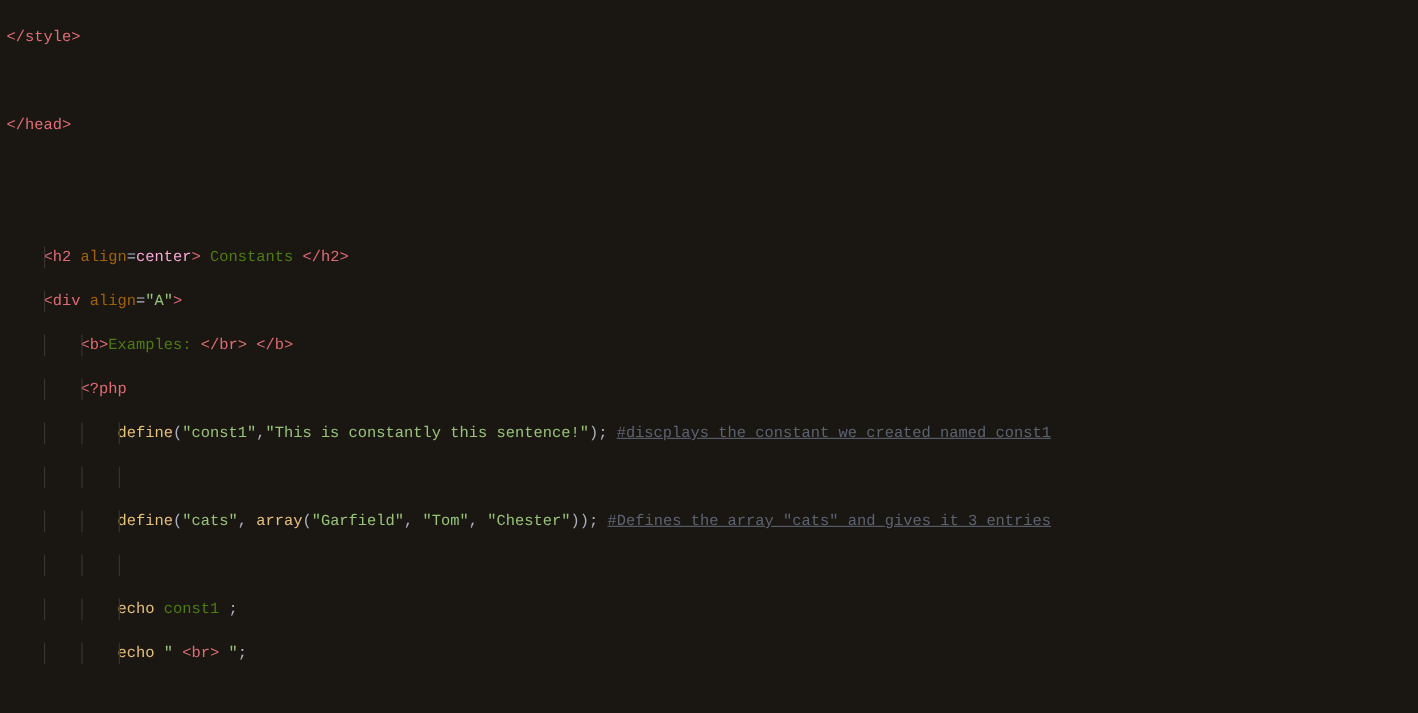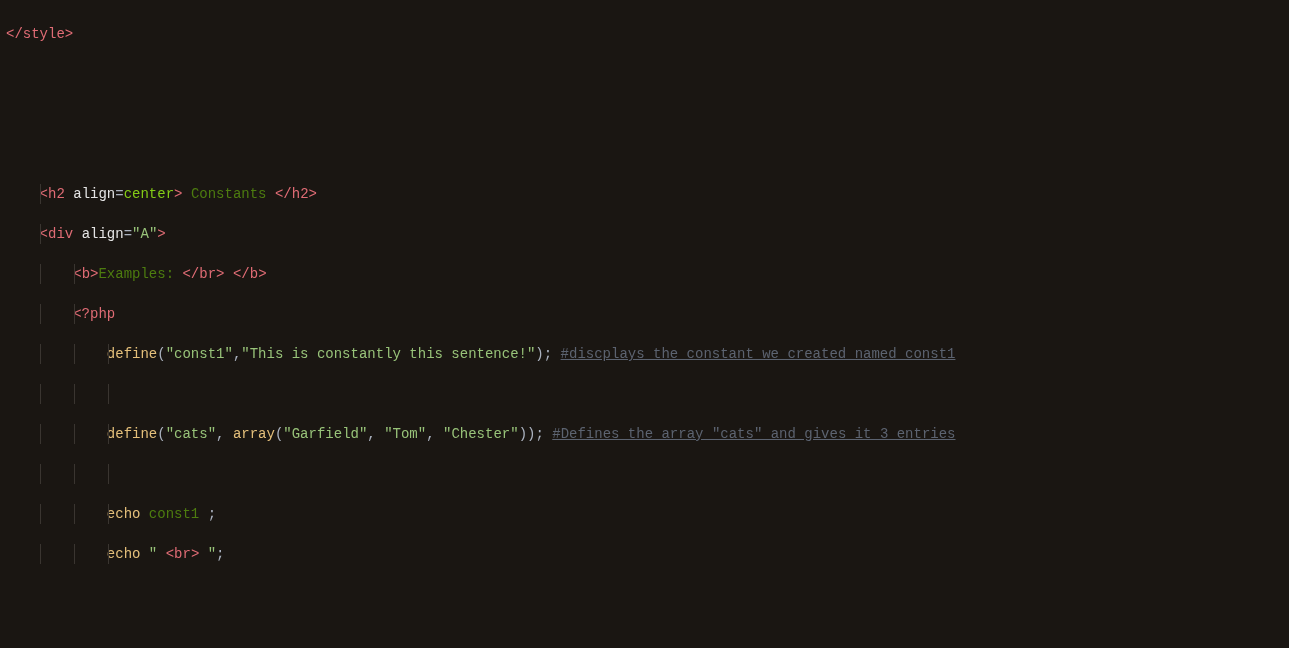--- a/index.html
+++ b/index.html
@@ -23,34 +23,35 @@
     padding-left: 0;
   }
   .indent-guide {
     position: absolute;
     top: 0;
     bottom: 0;
     width: 1px;
     background: #3a3530;
   }
   .tag { color: #e06c75; }
-  .attr-name { color: #e5e5e5; }
-  .attr-value { color: #84cc16; }
+  .attr-name { color: #a16207; }
+  .attr-value { color: #f9a8d4; }
   .string { color: #98c379; }
   .func { color: #e5c07b; }
   .comment { color: #5c6370; text-decoration: underline; }
   .punct { color: #abb2bf; }
   .white { color: #4d7c0f; }
 </style>
 </head>
 <body>
 
 <div class="editor">
 <div class="line"><span class="tag">&lt;/</span><span class="tag">style</span><span class="tag">&gt;</span></div>
 <div class="line"></div>
+<div class="line"><span class="tag">&lt;/</span><span class="tag">head</span><span class="tag">&gt;</span></div>
 <div class="line"></div>
 <div class="line"></div>
 <div class="line"><span class="indent-guide" style="left:34px"></span>    <span class="tag">&lt;</span><span class="tag">h2</span><span> </span><span class="attr-name">align</span><span class="punct">=</span><span class="attr-value">center</span><span class="tag">&gt;</span><span> </span><span class="white">Constants</span><span> </span><span class="tag">&lt;/</span><span class="tag">h2</span><span class="tag">&gt;</span></div>
 <div class="line"><span class="indent-guide" style="left:34px"></span>    <span class="tag">&lt;</span><span class="tag">div</span><span> </span><span class="attr-name">align</span><span class="punct">=</span><span class="string">"</span><span class="string">A</span><span class="string">"</span><span class="tag">&gt;</span></div>
 <div class="line"><span class="indent-guide" style="left:34px"></span><span class="indent-guide" style="left:68px"></span>        <span class="tag">&lt;</span><span class="tag">b</span><span class="tag">&gt;</span><span class="white">Examples:</span><span> </span><span class="tag">&lt;/</span><span class="tag">br</span><span class="tag">&gt;</span><span> </span><span class="tag">&lt;/</span><span class="tag">b</span><span class="tag">&gt;</span></div>
 <div class="line"><span class="indent-guide" style="left:34px"></span><span class="indent-guide" style="left:68px"></span>        <span class="tag">&lt;?</span><span class="tag">php</span></div>
 <div class="line"><span class="indent-guide" style="left:34px"></span><span class="indent-guide" style="left:68px"></span><span class="indent-guide" style="left:102px"></span>            <span class="func">define</span><span class="punct">(</span><span class="string">"</span><span class="string">const1</span><span class="string">"</span><span class="punct">,</span><span class="string">"</span><span class="string">This is constantly this sentence!</span><span class="string">"</span><span class="punct">)</span><span class="punct">;</span><span> </span><span class="comment">#discplays the constant we created named const1</span></div>
 <div class="line"><span class="indent-guide" style="left:34px"></span><span class="indent-guide" style="left:68px"></span><span class="indent-guide" style="left:102px"></span></div>
 <div class="line"><span class="indent-guide" style="left:34px"></span><span class="indent-guide" style="left:68px"></span><span class="indent-guide" style="left:102px"></span>            <span class="func">define</span><span class="punct">(</span><span class="string">"</span><span class="string">cats</span><span class="string">"</span><span class="punct">,</span><span> </span><span class="func">array</span><span class="punct">(</span><span class="string">"</span><span class="string">Garfield</span><span class="string">"</span><span class="punct">,</span><span> </span><span class="string">"</span><span class="string">Tom</span><span class="string">"</span><span class="punct">,</span><span> </span><span class="string">"</span><span class="string">Chester</span><span class="string">"</span><span class="punct">)</span><span class="punct">)</span><span class="punct">;</span><span> </span><span class="comment">#Defines the array "cats" and gives it 3 entries</span></div>
 <div class="line"><span class="indent-guide" style="left:34px"></span><span class="indent-guide" style="left:68px"></span><span class="indent-guide" style="left:102px"></span></div>

